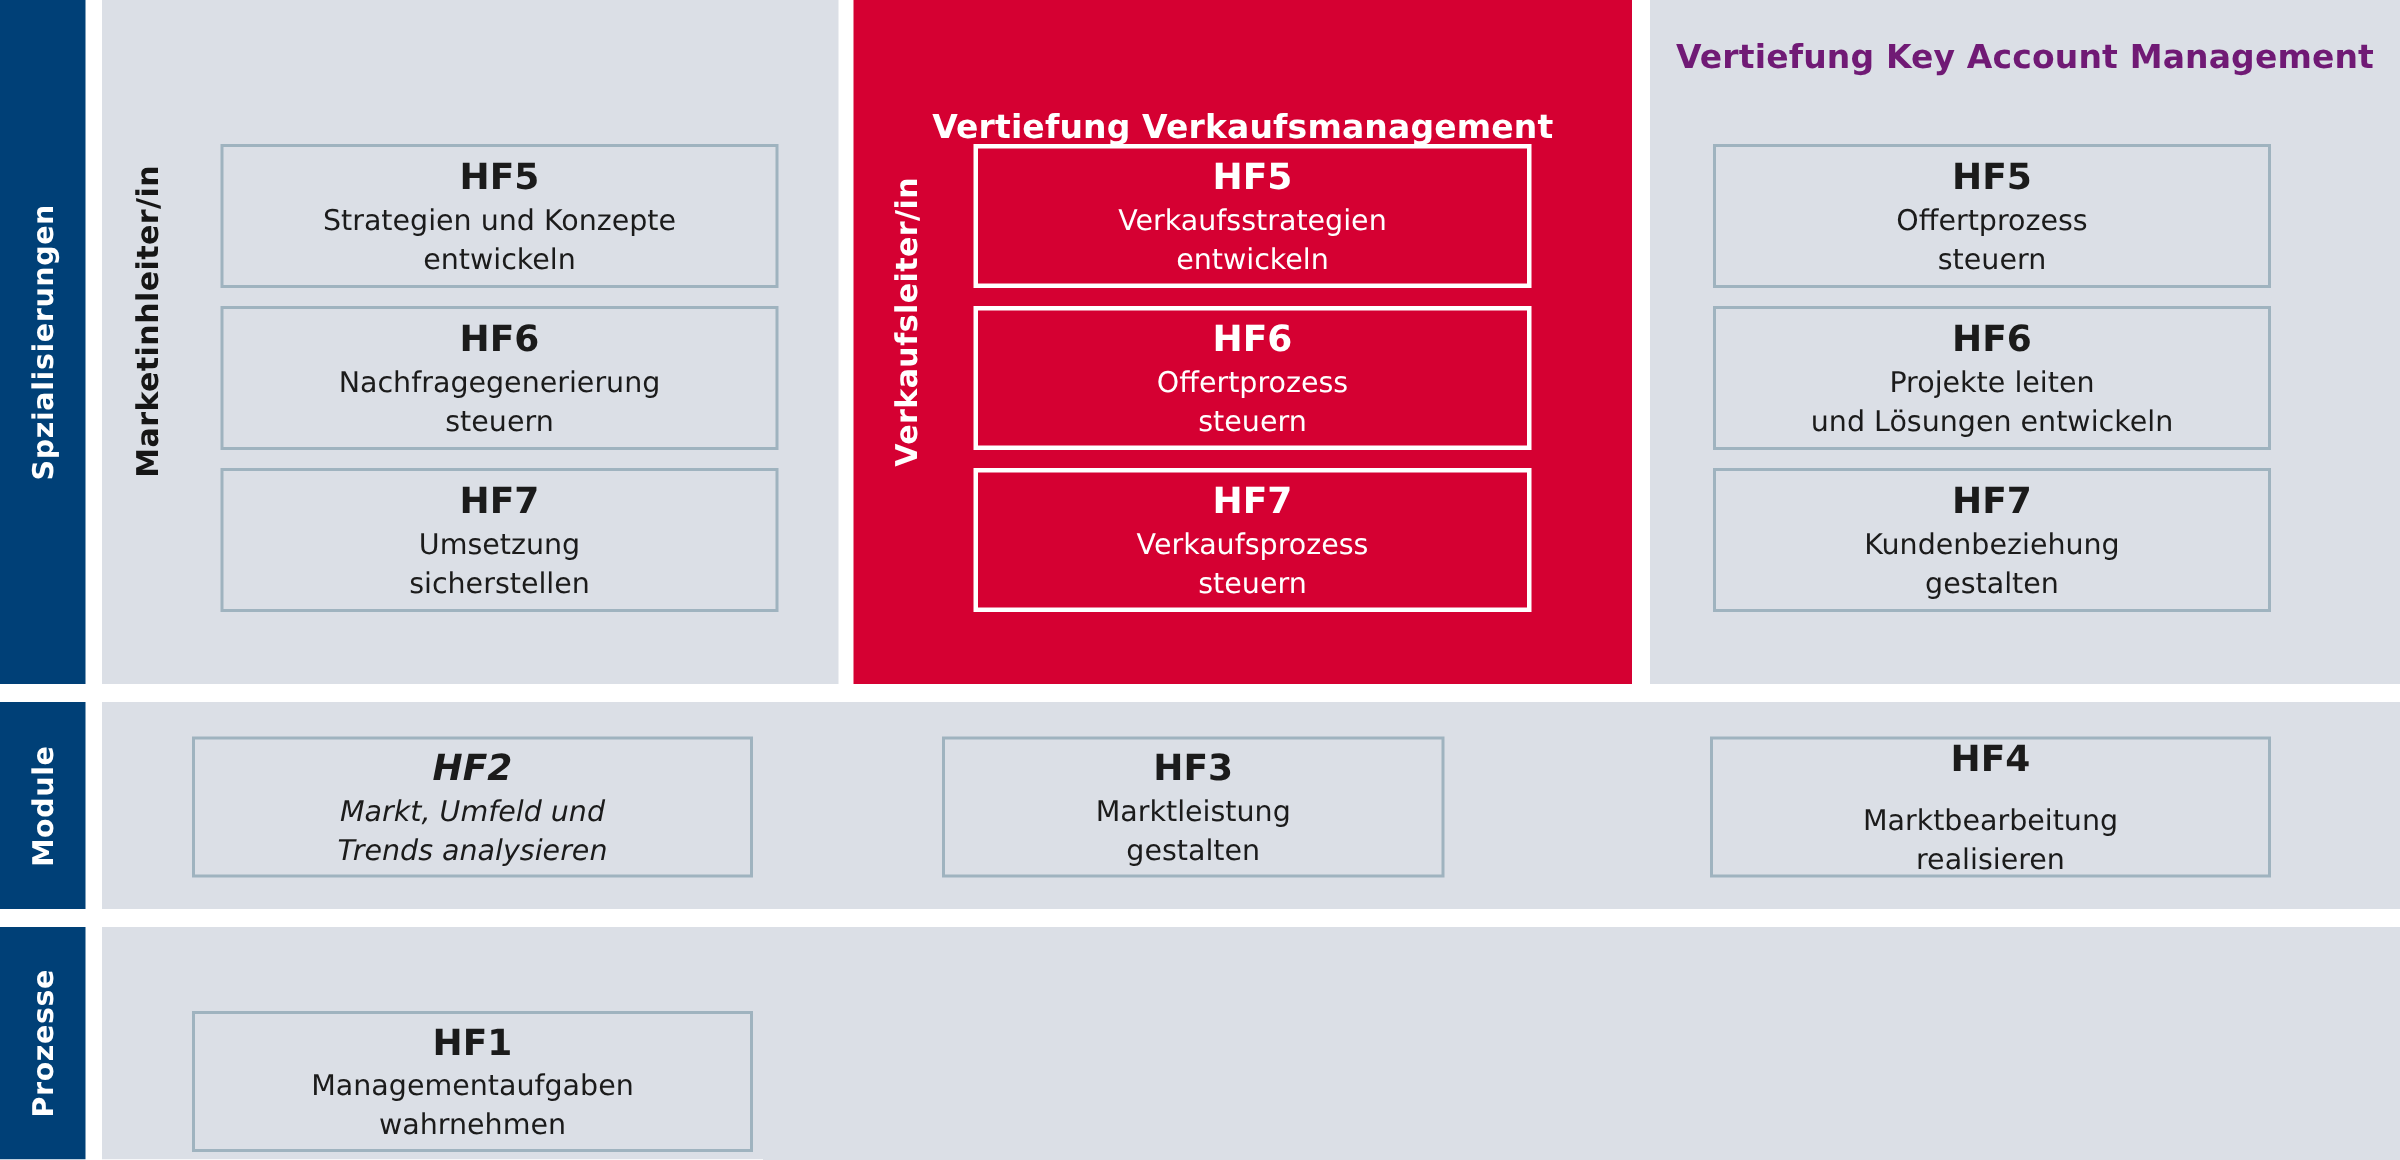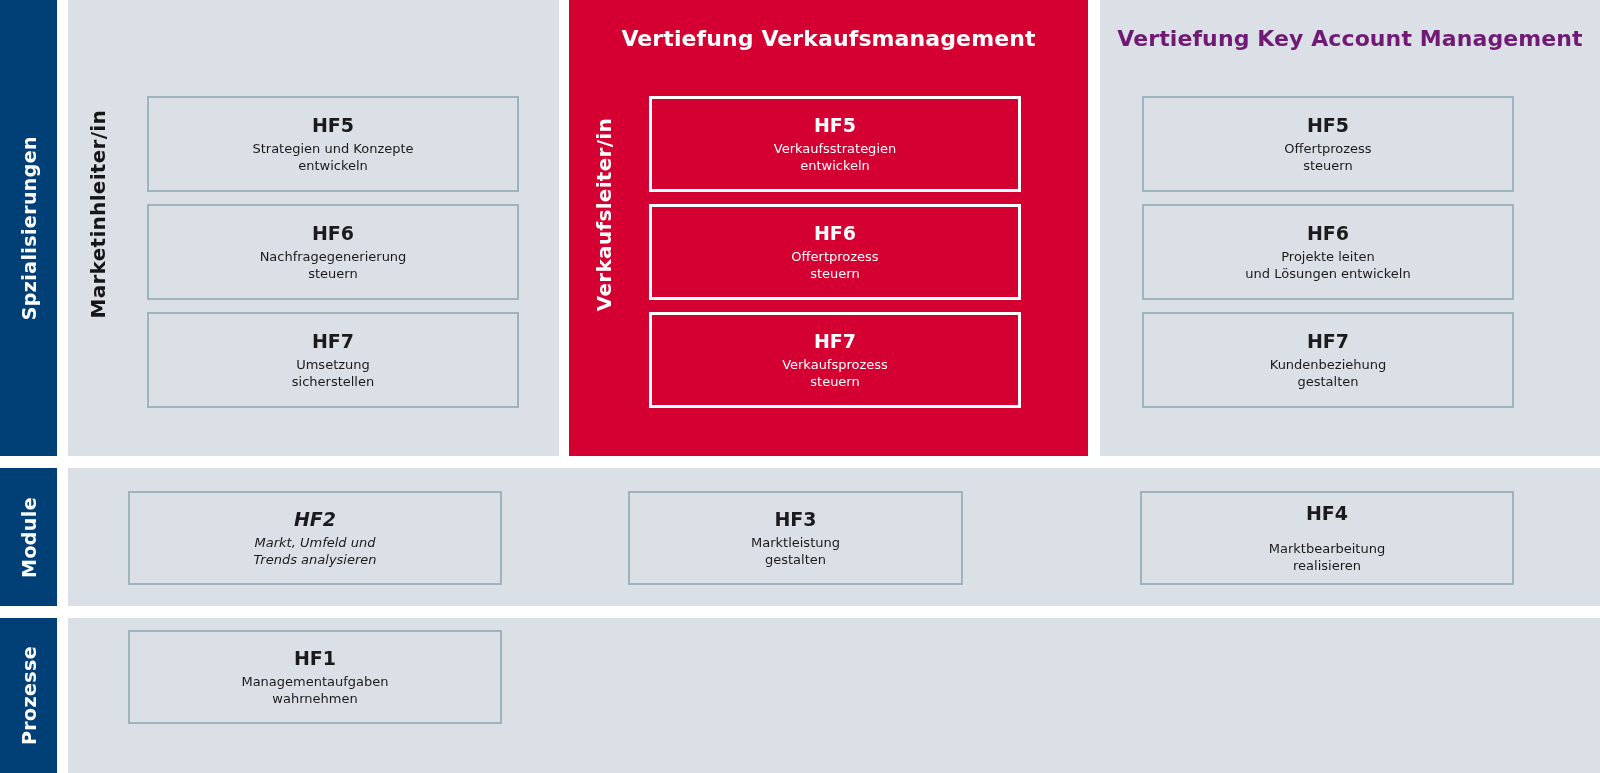--- a/index.html
+++ b/index.html
@@ -66,21 +66,21 @@
     position: absolute;
     left: 0;
     right: 0;
     top: 26px;
     text-align: center;
     font-size: 22px;
     font-weight: bold;
     color: #701a75;
     letter-spacing: 0.1px;
   }
-  .col-title.on-red { color: #ffffff; }
+  .col-title.on-red { color: #ffffff; margin-top: 47px; }
 
   
   .role-label {
     position: absolute;
     writing-mode: vertical-rl;
     transform: rotate(180deg);
     font-weight: bold;
     font-size: 20px;
     letter-spacing: 0.3px;
     white-space: nowrap;
@@ -103,45 +103,45 @@
     text-align: center;
     line-height: 1.34;
   }
   .hf-box.on-red {
     border: 3px solid #ffffff;
     background: #d50032;
     color: #ffffff;
   }
   .hf-code {
     font-weight: bold;
+    font-size: 24px;
+    margin-bottom: 1px;
+  }
+  .hf-desc {
     font-size: 19px;
-    margin-bottom: 1px;
-  }
-  .hf-desc {
-    font-size: 13px;
     font-weight: normal;
   }
   .hf-desc span { display: block; }
 
   
   .stack-a .hf-box { left: 147px; width: 372px; }
   .stack-b .hf-box { left: 649px; width: 372px; }
   .stack-c .hf-box { left: 1142px; width: 372px; }
   .pos-1 { top: 96px;  height: 96px; }
   .pos-2 { top: 204px; height: 96px; }
   .pos-3 { top: 312px; height: 96px; }
 
   
   .mod-box { top: 491px; height: 94px; }
   .mod-1 { left: 128px;  width: 374px; font-style: italic; }
   .mod-2 { left: 628px;  width: 335px; }
   .mod-3 { left: 1140px; width: 374px; gap: 12px; }
 
   
-  .proz-box { top: 630px; height: 94px; left: 128px; width: 374px; align-items: center; }
+  .proz-box { top: 674px; height: 94px; left: 128px; width: 374px; align-items: center; }
 </style>
 </head>
 <body>
 
 <div class="diagram">
 
   <div class="cat-bar cat-spez">
     <span class="cat-label">Spzialisierungen</span>
   </div>
   <div class="cat-bar cat-mod">

